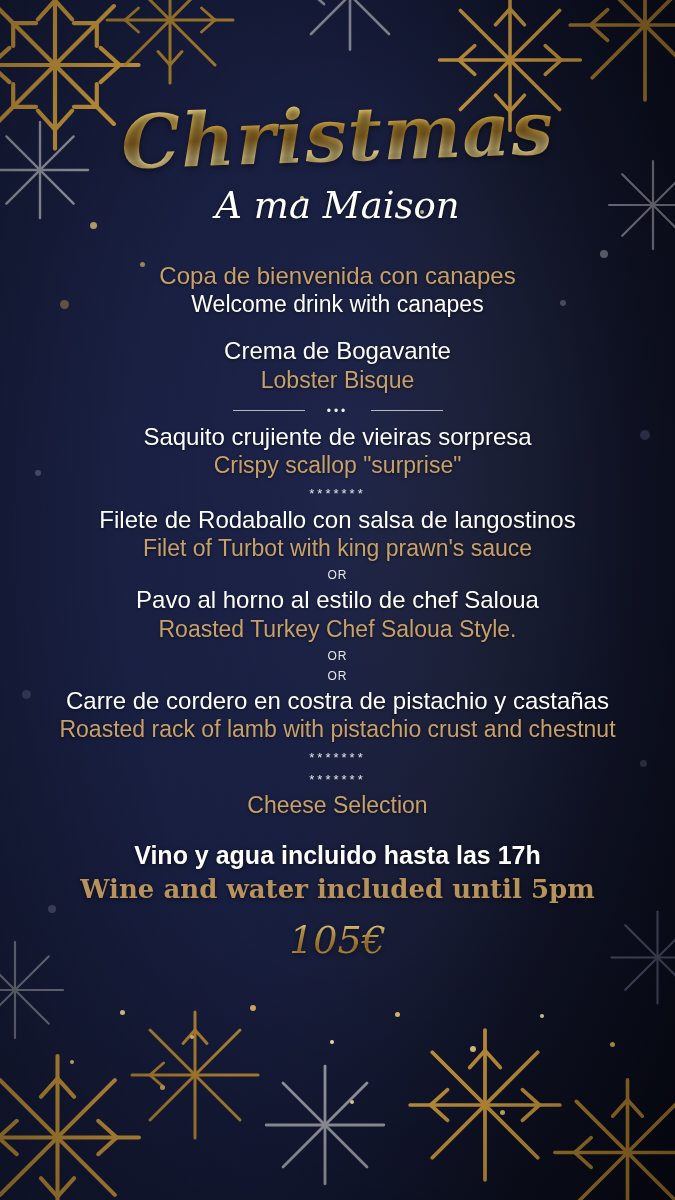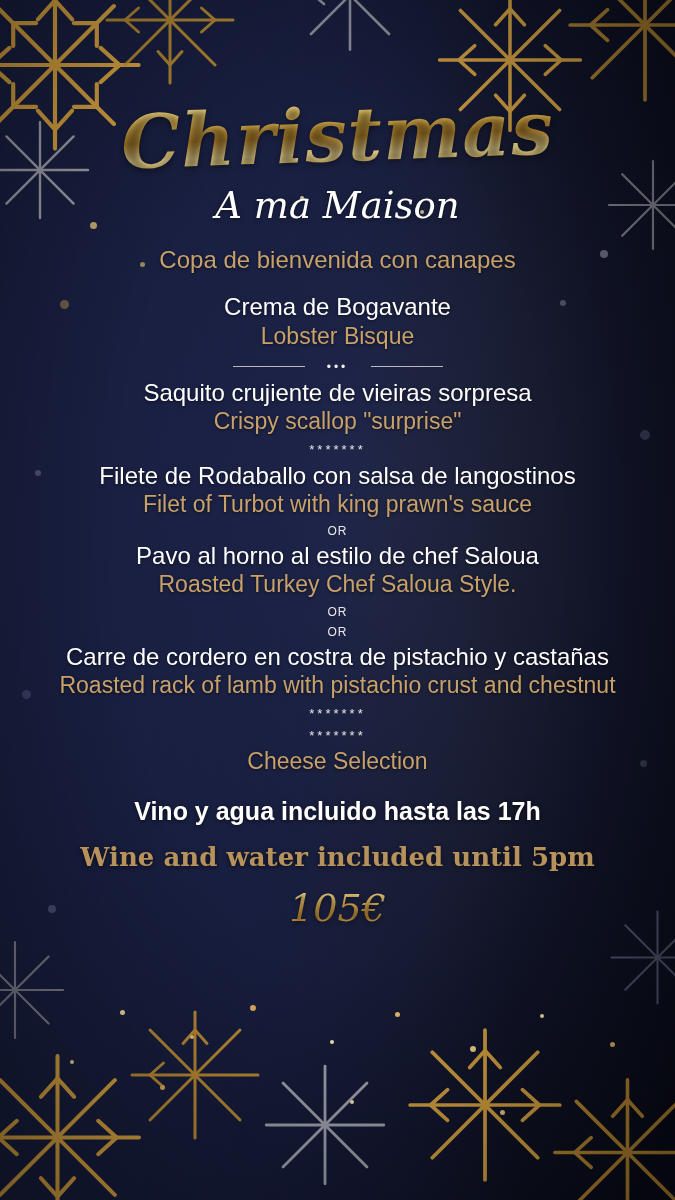--- a/index.html
+++ b/index.html
@@ -76,21 +76,21 @@
   .subtitle {
     font-family: "DejaVu Serif", serif;
     font-style: italic;
     font-size: 37px;
     color: #ffffff;
     margin-top: 6px;
     text-shadow: 0 1px 4px rgba(0,0,0,0.5);
   }
 
   .menu {
-    margin-top: 18px;
+    margin-top: 34px;
     padding: 0 22px;
     text-align: center;
   }
   .course {
     margin-bottom: 4px;
   }
   .es {
     font-size: 24px;
     line-height: 1.22;
     color: #ffffff;
@@ -151,21 +151,21 @@
     font-size: 25px;
     font-weight: bold;
     color: #ffffff;
     text-shadow: 0 1px 4px rgba(0,0,0,0.6);
   }
   .incl-en {
     font-family: "DejaVu Serif", serif;
     font-size: 26px;
     font-weight: bold;
     color: #b8925c;
-    margin-top: 16px;
+    margin-top: 4px;
     text-shadow: 0 1px 4px rgba(0,0,0,0.6);
   }
   .price {
     font-family: "DejaVu Serif", serif;
     font-size: 38px;
     margin-top: 14px;
     background: linear-gradient(180deg, #f6e4a8 0%, #d4a94f 40%, #b07f2c 70%, #e9cf86 100%);
     -webkit-background-clip: text;
     background-clip: text;
     color: transparent;
@@ -432,20 +432,21 @@
 
     <div class="title-wrap">
       <div class="title">Christmas</div>
       <div class="subtitle">A ma Maison</div>
     </div>
 
     <div class="menu">
 
       <div class="course">
         <div class="es gold">Copa de bienvenida con canapes</div>
+        <div class="en white">Welcome drink with canapes</div>
       </div>
 
       <div style="height:14px"></div>
 
       <div class="course">
         <div class="es">Crema de Bogavante</div>
         <div class="en">Lobster Bisque</div>
       </div>
 
       <div class="sep-line">

